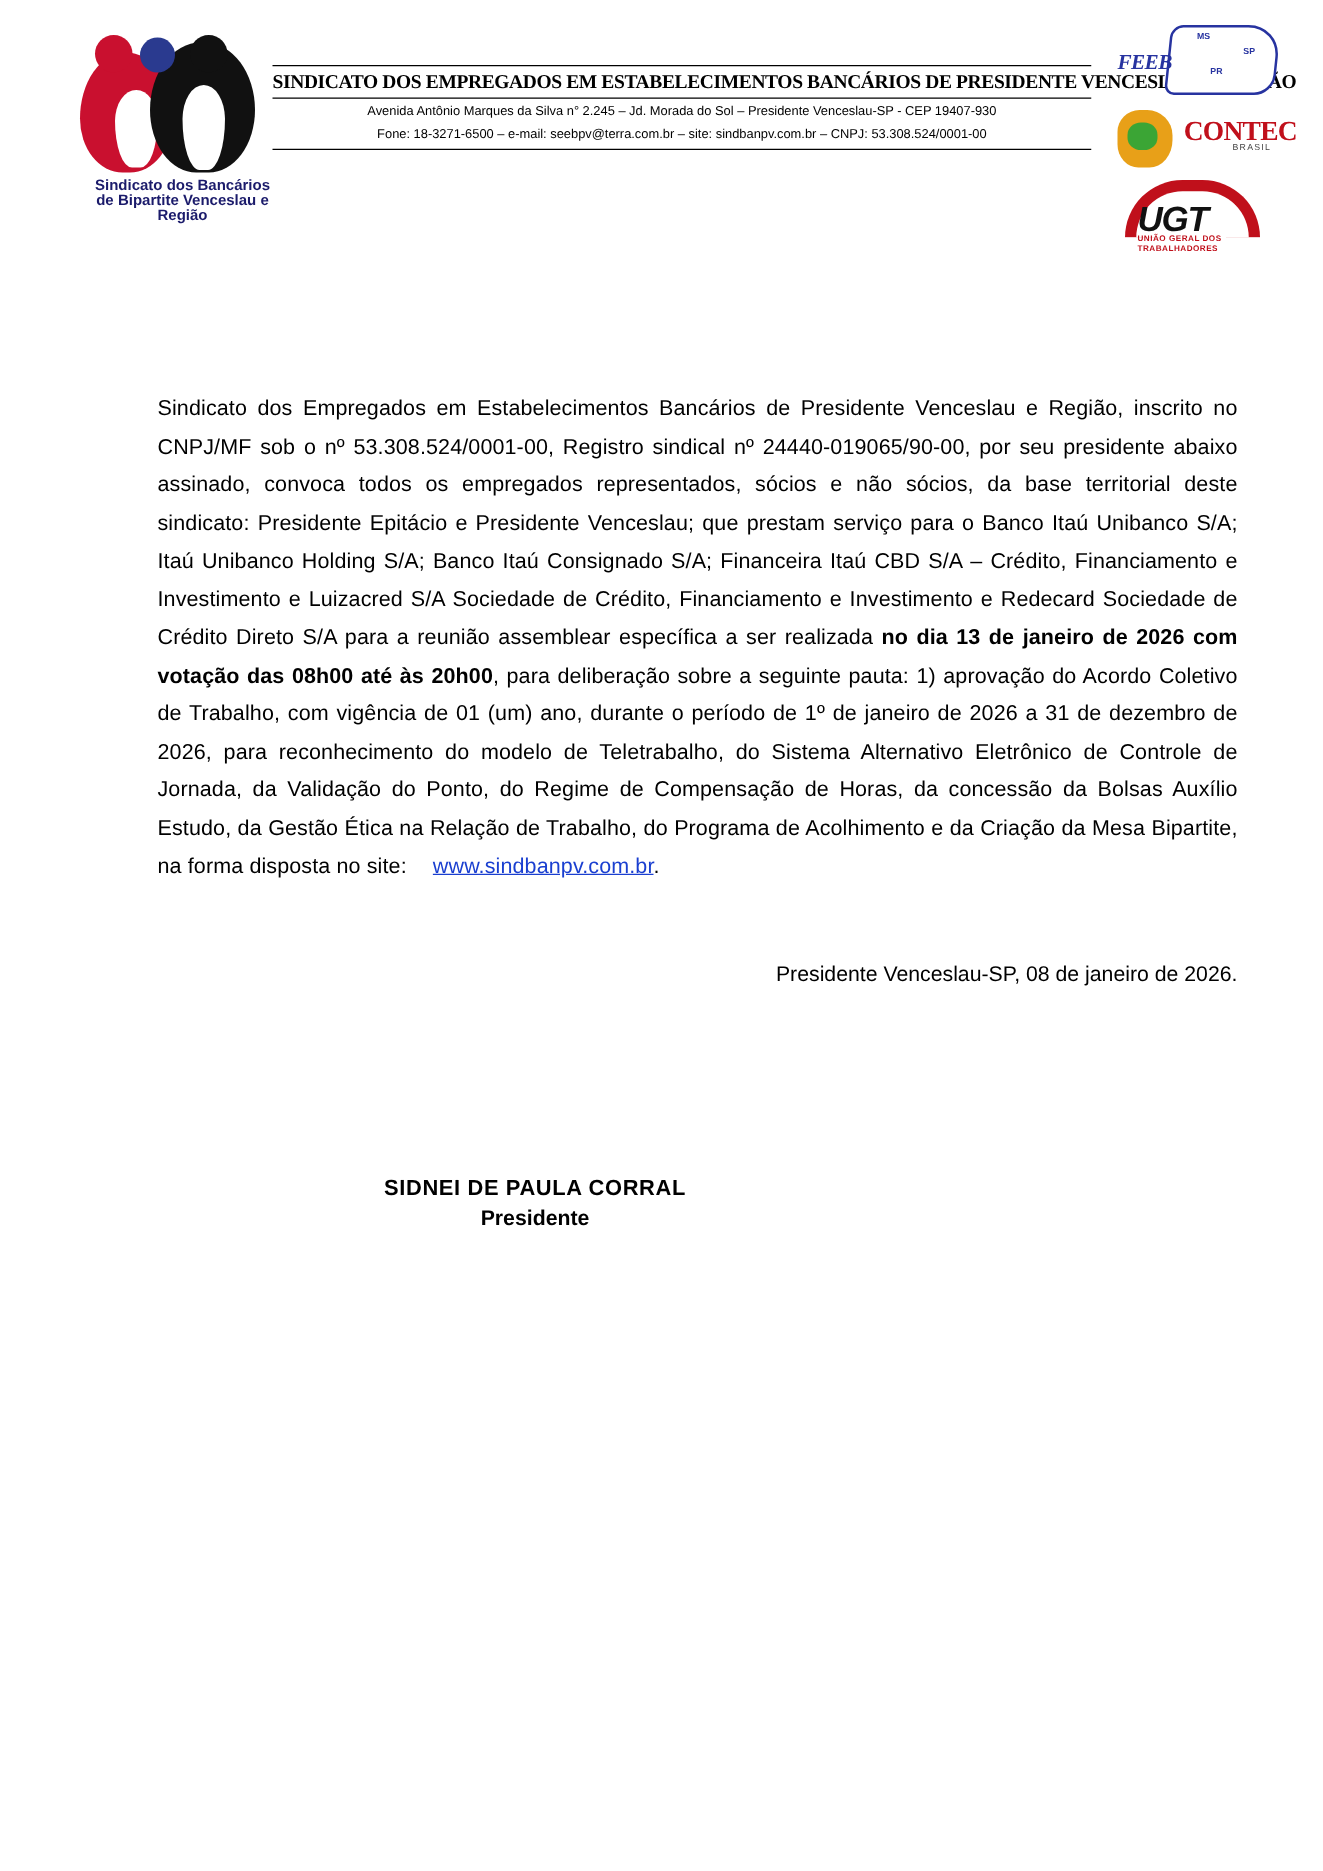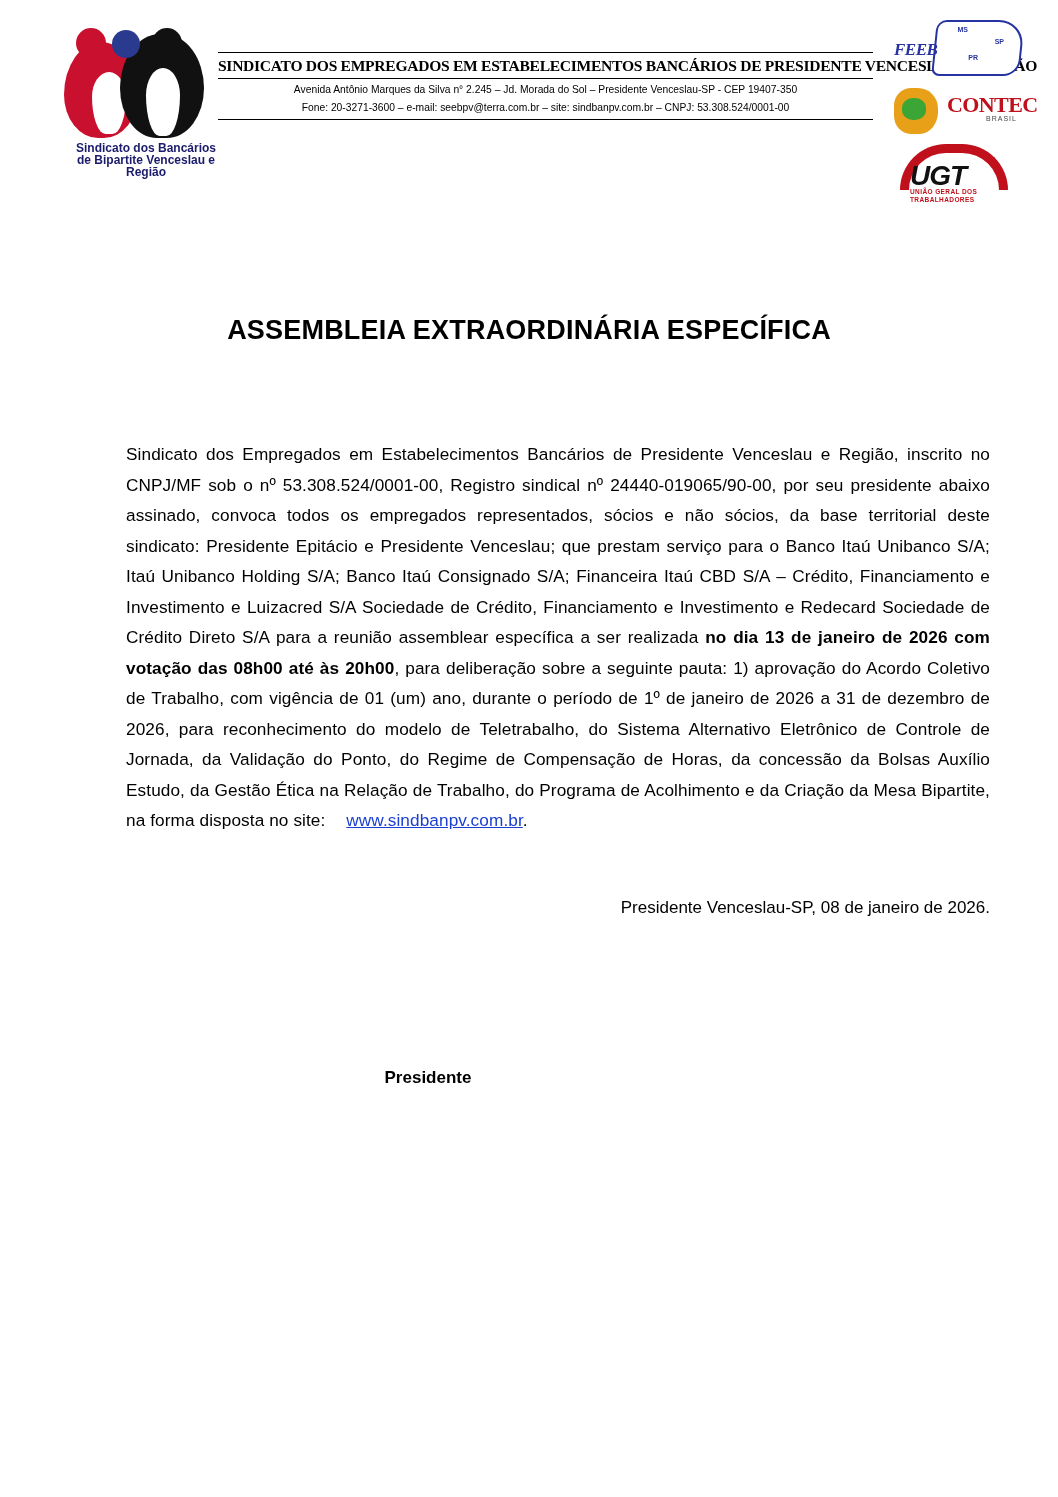--- a/index.html
+++ b/index.html
@@ -332,22 +332,22 @@
     <div class="logo-caption">
       <div>Sindicato dos Bancários</div>
       <div>de Bipartite Venceslau e Região</div>
     </div>
   </div>
 
   <div class="header-center">
     <hr class="rule">
     <div class="org-title">SINDICATO DOS EMPREGADOS EM ESTABELECIMENTOS BANCÁRIOS DE PRESIDENTE VENCESLAU E REGIÃO</div>
     <hr class="rule">
-    <div class="org-line">Avenida Antônio Marques da Silva n° 2.245 – Jd. Morada do Sol – Presidente Venceslau-SP - CEP 19407-350</div>
-    <div class="org-line second">Fone: 20-3271-3600 – e-mail: seebpv@terra.com.br – site: sindbanpv.com.br – CNPJ: 53.308.524/0001-00</div>
+    <div class="org-line">Avenida Antônio Marques da Silva n° 2.245 – Jd. Morada do Sol – Presidente Venceslau-SP - CEP 19407-930</div>
+    <div class="org-line second">Fone: 18-3271-6500 – e-mail: seebpv@terra.com.br – site: sindbanpv.com.br – CNPJ: 53.308.524/0001-00</div>
     <hr class="rule">
   </div>
 
   <div class="logos-right">
 
     <div class="feeb">
       <div class="map"></div>
       <div class="ms">MS</div>
       <div class="sp">SP</div>
       <div class="pr">PR</div>
@@ -363,26 +363,26 @@
     <div class="ugt">
       <div class="arc"></div>
       <div class="word">UGT</div>
       <div class="sub">UNIÃO GERAL DOS TRABALHADORES</div>
     </div>
 
   </div>
 </div>
 
 <div class="doc-title">
-  <div>ASSEMBLEIA EXTRAORDINÁRIA ESPECÍFICA</div>
 </div>
 
 <div class="body-wrap">
   <p class="para">
     <span>Sindicato dos Empregados em Estabelecimentos Bancários de Presidente Venceslau e Região, inscrito no CNPJ/MF sob o nº 53.308.524/0001-00, Registro sindical nº 24440-019065/90-00, por seu presidente abaixo assinado, convoca todos os empregados representados, sócios e não sócios, da base territorial deste sindicato: Presidente Epitácio e Presidente Venceslau; que prestam serviço para o Banco Itaú Unibanco S/A; Itaú Unibanco Holding S/A; Banco Itaú Consignado S/A; Financeira Itaú CBD S/A – Crédito, Financiamento e Investimento e Luizacred S/A Sociedade de Crédito, Financiamento e Investimento e Redecard Sociedade de Crédito Direto S/A para a reunião assemblear específica a ser realizada </span><b>no dia 13 de janeiro de 2026 com votação das 08h00 até às 20h00</b><span>, para deliberação sobre a seguinte pauta: 1) aprovação do Acordo Coletivo de Trabalho, com vigência de 01 (um) ano, durante o período de 1º de janeiro de 2026 a 31 de dezembro de 2026, para reconhecimento do modelo de Teletrabalho, do Sistema Alternativo Eletrônico de Controle de Jornada, da Validação do Ponto, do Regime de Compensação de Horas, da concessão da Bolsas Auxílio Estudo, da Gestão Ética na Relação de Trabalho, do Programa de Acolhimento e da Criação da Mesa Bipartite, na forma disposta no site: </span><a href="#">www.sindbanpv.com.br</a><span>.</span>
   </p>
 
   <div class="place-date">Presidente Venceslau-SP, 08 de janeiro de 2026.</div>
 
   <div class="signature">
+    <div class="sig-name">SIDNEI DE PAULA CORRAL</div>
     <div class="sig-role">Presidente</div>
   </div>
 </div>
 
 </body></html>

